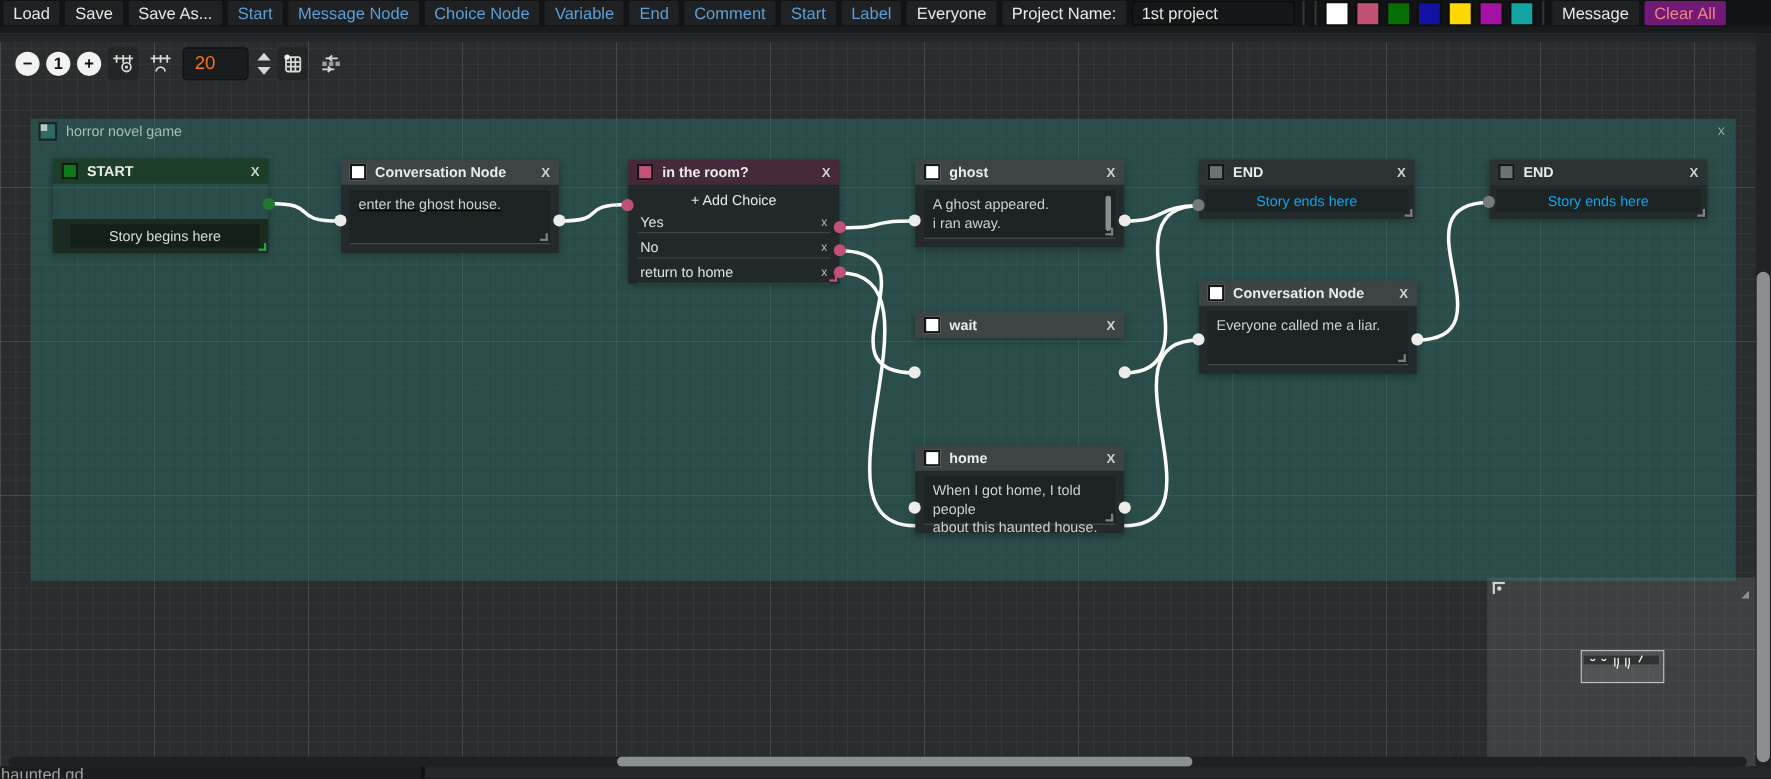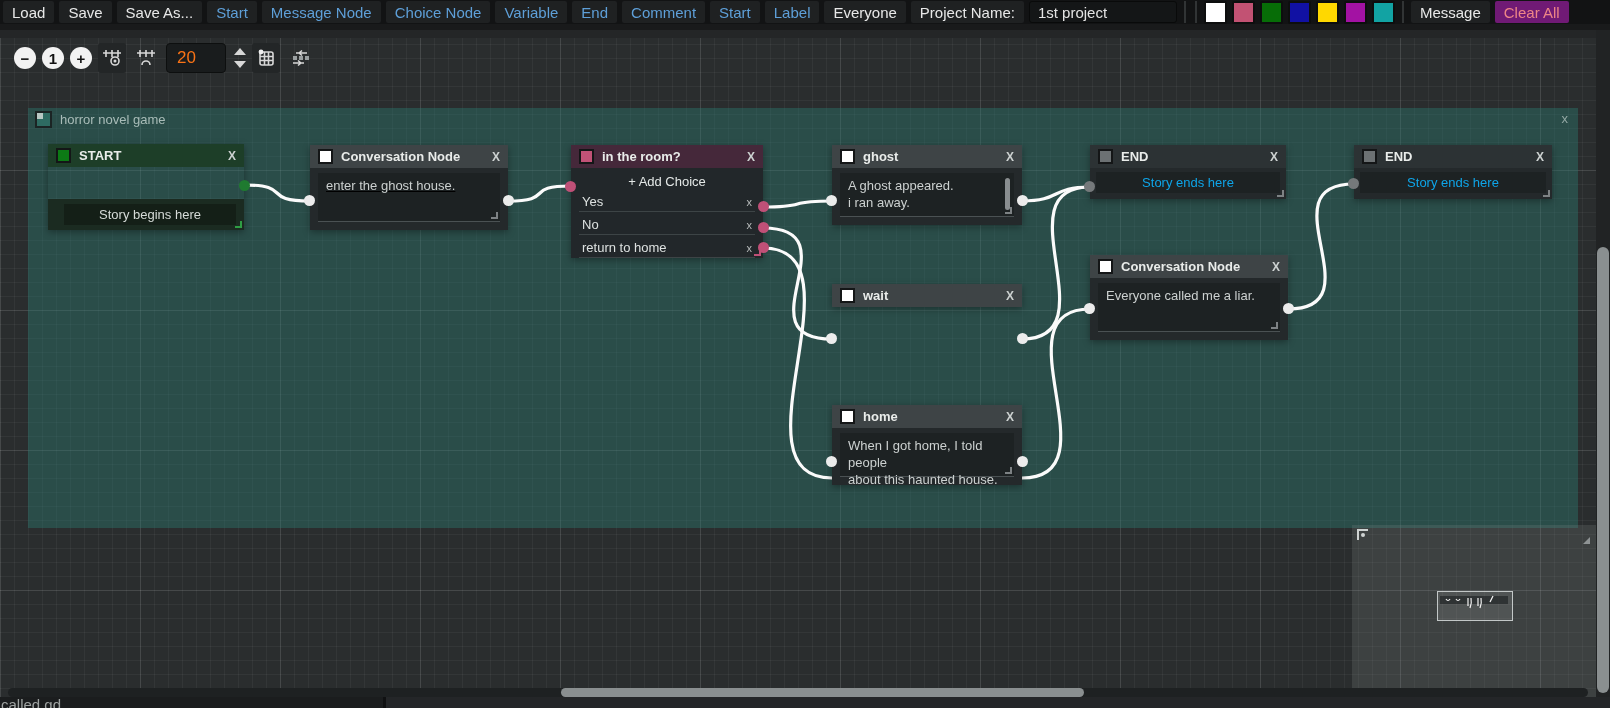--- a/index.html
+++ b/index.html
@@ -399,16 +399,16 @@
 
     <div id="hscroll-track">
       <div id="hscroll-thumb"></div>
     </div>
     <div id="vscroll-gutter">
       <div id="vscroll-thumb"></div>
     </div>
   </div>
 
   <div id="statusbar">
-    <div id="status-tab">called.gd</div>
+    <div id="status-tab">haunted.gd</div>
   </div>
 
 </div>
 
 </body></html>

